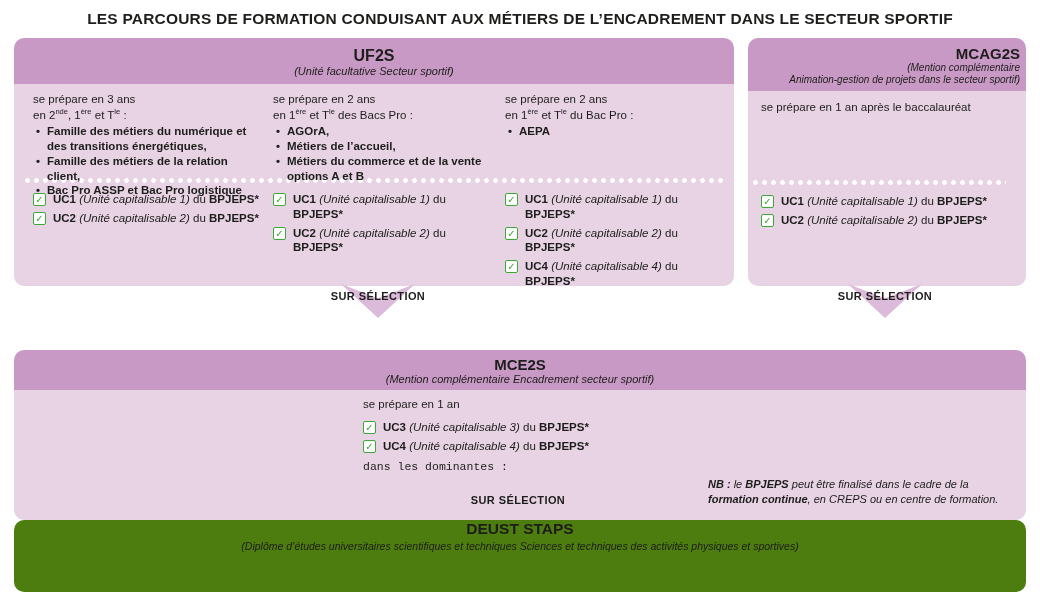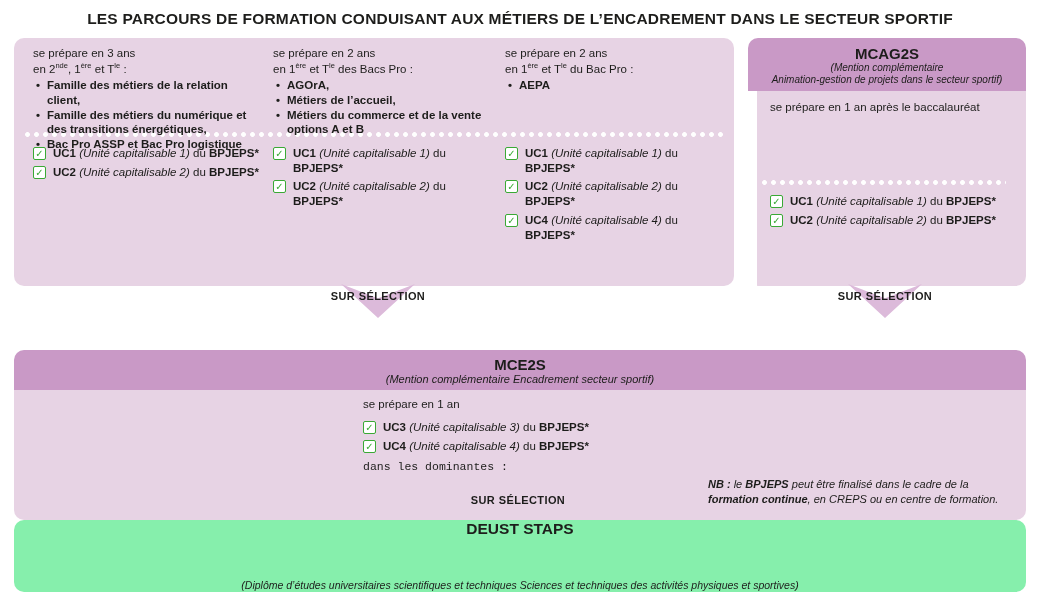--- a/index.html
+++ b/index.html
@@ -26,24 +26,24 @@
   ul.bullets li{position:relative;padding-left:14px;margin:0;}
   ul.bullets li::before{content:"\2022";position:absolute;left:3px;}
   ul.bold li{font-weight:bold;}
   .dots{height:5px;margin:2px -6px 9px -8px;background-image:radial-gradient(circle at 2.5px 2.5px,#fff 2.1px,rgba(255,255,255,0) 2.6px);background-size:9px 5px;background-repeat:repeat-x;}
   .uc{display:flex;align-items:flex-start;margin:0 0 4px;}
   .chk{flex:0 0 auto;width:11px;height:11px;border:1.6px solid #3aa935;border-radius:2px;background:#fff;
        color:#3aa935;font-size:10px;line-height:11px;text-align:center;font-weight:bold;margin:1px 7px 0 0;}
   .uc-text b{white-space:nowrap;}
   
   .mcag2s{left:748px;top:38px;width:278px;height:248px;}
-  .mcag2s .box-head{padding:7px 6px 5px;}
+  .mcag2s .box-head{padding:7px 6px 5px;text-align:right;}
   .mcag2s .box-title{font-size:15px;}
   .mcag2s .box-sub{font-size:10px;}
-  .mcag2s-body{padding:9px 26px 6px 13px;font-size:11.5px;line-height:1.28;margin-left:9px;}
+  .mcag2s-body{padding:9px 26px 6px 13px;font-size:11.5px;line-height:1.28;}
   .mcag2s .intro-row2{height:78px;}
   
   .arrow{position:absolute;width:74px;height:34px;background:#dcbada;
          clip-path:polygon(0 0,50% 42%,100% 0,50% 100%);}
   .a1{left:341px;top:284px;}
   .a2{left:848px;top:284px;}
   .a3{left:483px;top:487px;}
   .sel-label{position:absolute;width:130px;text-align:center;font-size:11px;font-weight:bold;
          letter-spacing:.4px;z-index:5;}
   .l1{left:313px;top:290px;}
@@ -53,40 +53,44 @@
   .mce2s{left:14px;top:318px;width:1012px;height:170px;margin-top:32px;}
   .mce2s .box-head{padding:6px 8px 4px;}
   .mce2s .box-title{font-size:15px;}
   .mce2s-body{font-size:11.5px;line-height:1.3;}
   .mce2s-content{margin:7px 0 0 349px;width:360px;}
   .mce2s-content .ucs{margin:8px 0 6px;}
   .dom-label{margin:2px 0 5px;font-family:Liberation Mono, monospace;}
   .nb-note{position:absolute;right:16px;bottom:13px;width:302px;font-size:11px;font-style:italic;line-height:1.35;}
   .nb-note b{font-weight:bold;}
   
-  .deust{left:14px;top:520px;width:1012px;height:72px;background:#86efac;
-         align-items:center;justify-content:space-between;text-align:center;}
+  .deust{left:14px;top:520px;width:1012px;height:72px;background:#4d7c0f;
+         align-items:center;justify-content:flex-start;text-align:center;}
   .deust .box-title{font-size:15.5px;margin-bottom:2px;}
   .deust .box-sub{font-size:10.5px;}
 </style>
 </head>
 <body>
 
 <div class="page">
 
   <div class="main-title">LES PARCOURS DE FORMATION CONDUISANT AUX MÉTIERS DE L’ENCADREMENT DANS LE SECTEUR SPORTIF</div>
 
   <section class="box uf2s">
+    <header class="box-head">
+      <div class="box-title">UF2S</div>
+      <div class="box-sub">(Unité facultative Secteur sportif)</div>
+    </header>
     <div class="box-body uf2s-body">
       <div class="cols intro-row">
         <div class="c1">
           <div><span>se prépare en 3 ans</span><br><span>en 2</span><sup>nde</sup><span>, 1</span><sup>ère</sup><span> et T</span><sup>le</sup><span> :</span></div>
           <ul class="bullets bold">
+            <li>Famille des métiers du numérique et des transitions énergétiques,</li>
             <li>Famille des métiers de la relation client,</li>
-            <li>Famille des métiers du numérique et des transitions énergétiques,</li>
             <li>Bac Pro ASSP et Bac Pro logistique</li>
           </ul>
         </div>
         <div class="c2">
           <div><span>se prépare en 2 ans</span><br><span>en 1</span><sup>ère</sup><span> et T</span><sup>le</sup><span> des Bacs Pro :</span></div>
           <ul class="bullets bold">
             <li>AGOrA,</li>
             <li>Métiers de l’accueil,</li>
             <li>Métiers du commerce et de la vente options A et B</li>
           </ul>

